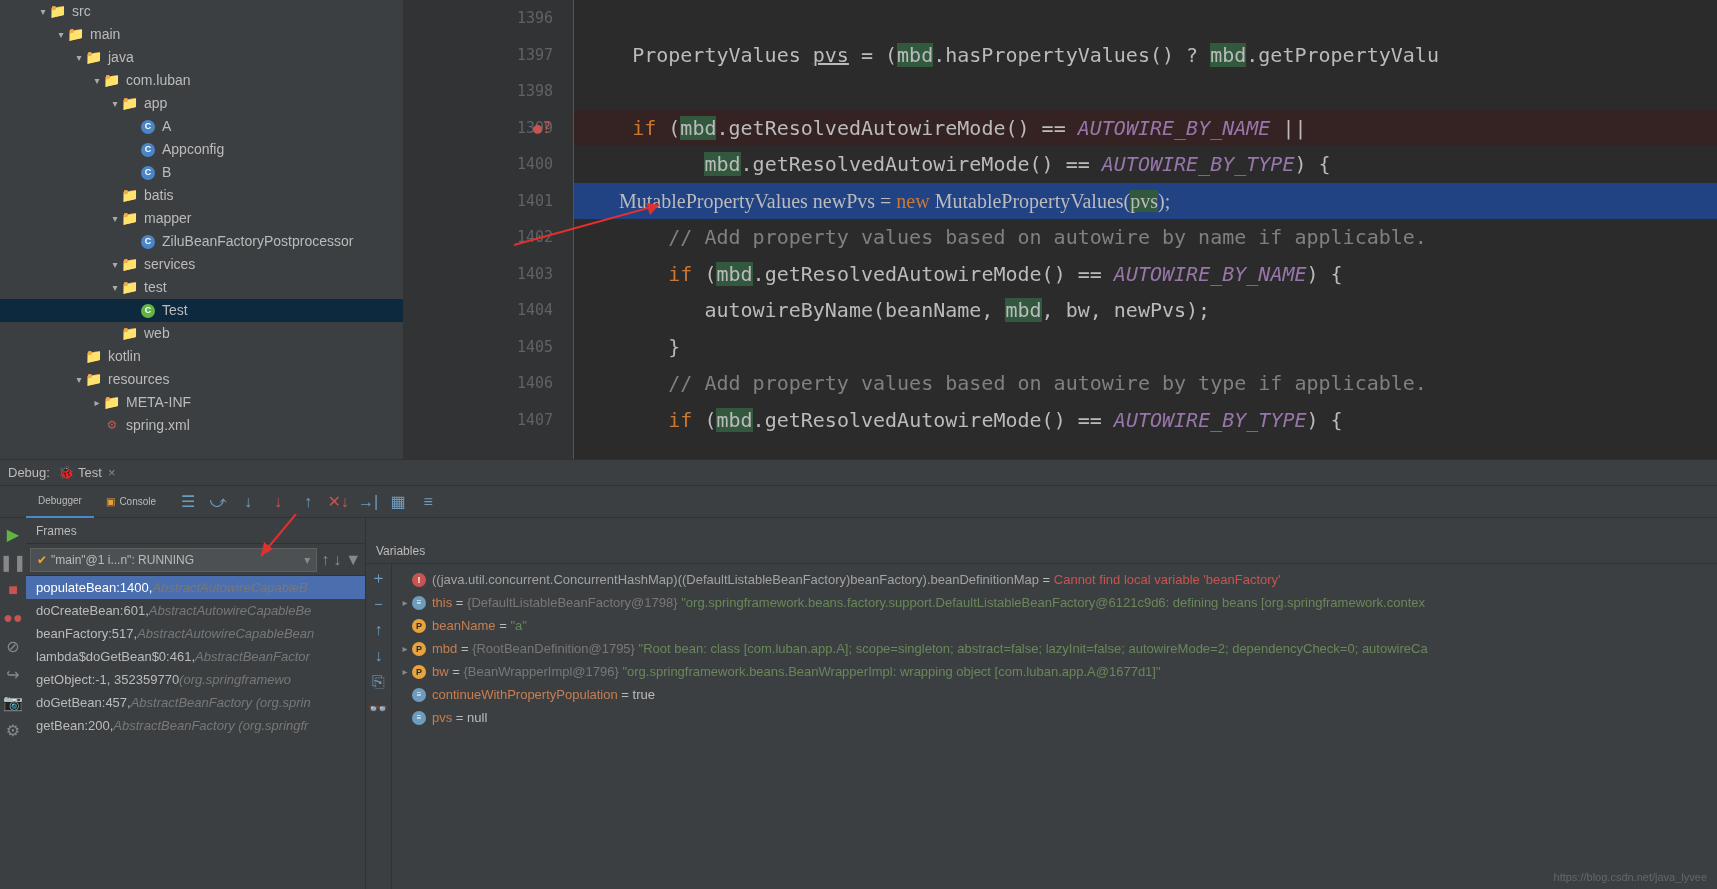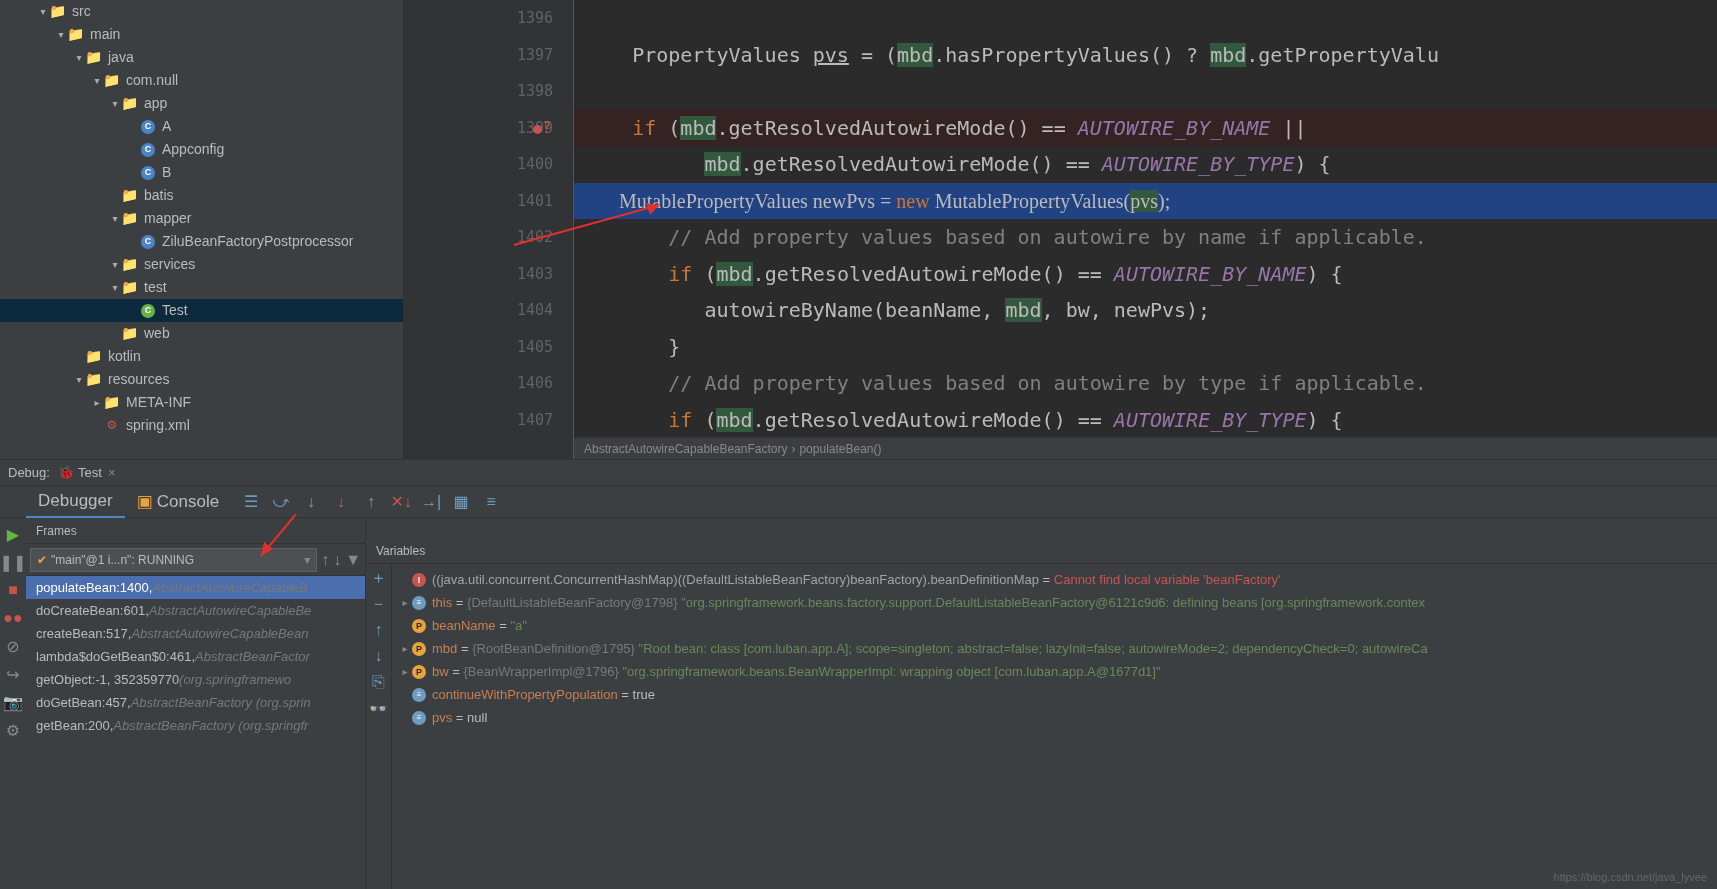--- a/index.html
+++ b/index.html
@@ -43,21 +43,21 @@
 .hi { background: #32593d; }
 .breadcrumb { position: absolute; bottom: 0; left: 170px; right: 0; height: 22px; background: #3c3f41; font-size: 12px; color: #888; padding-left: 10px; display: flex; align-items: center; border-top: 1px solid #323232; }
 .breadcrumb span { margin-right: 4px; }
 .debug-panel { height: 430px; background: #3c3f41; border-top: 1px solid #323232; display: flex; flex-direction: column; }
 .debug-header { height: 26px; display: flex; align-items: center; padding: 0 8px; font-size: 13px; border-bottom: 1px solid #323232; }
 .debug-header .close-x { margin-left: 6px; color: #888; cursor: pointer; }
 .debug-toolbar { height: 32px; display: flex; align-items: center; border-bottom: 1px solid #323232; }
 .debug-left-strip { width: 26px; background: #3c3f41; display: flex; flex-direction: column; align-items: center; gap: 12px; padding-top: 8px; }
 .debug-left-strip .icn { width: 16px; height: 16px; color: #888; cursor: pointer; display: flex; align-items: center; justify-content: center; }
 .debug-body { flex: 1; display: flex; }
-.debug-tabs { display: flex; align-items: center; font-size: 17px; }
+.debug-tabs { display: flex; align-items: center; font-size: 10px; }
 .debug-tab { padding: 0 12px; height: 32px; display: flex; align-items: center; cursor: pointer; }
 .debug-tab.active { border-bottom: 2px solid #4a88c7; }
 .debug-tb-icons { display: flex; gap: 14px; margin-left: 12px; align-items: center; }
 .tb-icn { width: 16px; height: 16px; color: #6e9cbe; cursor: pointer; display: inline-flex; align-items: center; justify-content: center; }
 .frames-panel { width: 340px; border-right: 1px solid #323232; display: flex; flex-direction: column; }
 .panel-title { height: 26px; font-size: 12px; padding: 0 10px; display: flex; align-items: center; border-bottom: 1px solid #323232; }
 .thread-selector { height: 32px; display: flex; align-items: center; padding: 0 4px; gap: 4px; border-bottom: 1px solid #323232; position: relative; }
 .thread-box { flex: 1; background: #4c5052; border: 1px solid #5e6060; height: 24px; display: flex; align-items: center; padding: 0 6px; font-size: 12px; }
 .thread-box .chk { color: #f0a732; margin-right: 4px; }
 .frames-list { flex: 1; overflow: hidden; font-size: 13px; }
@@ -98,21 +98,21 @@
           <span>main</span>
         </div>
         <div class="tree-row" style="padding-left: 72px;">
           <span class="tree-exp">▾</span>
           <span class="tree-icon folder-icon blue">📁</span>
           <span>java</span>
         </div>
         <div class="tree-row" style="padding-left: 90px;">
           <span class="tree-exp">▾</span>
           <span class="tree-icon folder-icon">📁</span>
-          <span>com.null</span>
+          <span>com.luban</span>
         </div>
         <div class="tree-row" style="padding-left: 108px;">
           <span class="tree-exp">▾</span>
           <span class="tree-icon folder-icon">📁</span>
           <span>app</span>
         </div>
         <div class="tree-row" style="padding-left: 126px;">
           <span class="tree-exp"></span>
           <span class="tree-icon">
             <span class="class-icon">C</span>
@@ -203,25 +203,20 @@
         <div class="gutter-row">1400</div>
         <div class="gutter-row">1401</div>
         <div class="gutter-row">1402</div>
         <div class="gutter-row">1403</div>
         <div class="gutter-row">1404</div>
         <div class="gutter-row">1405</div>
         <div class="gutter-row">1406</div>
         <div class="gutter-row">1407</div>
       </div>
     <div class="code" id="code"><div class="code-row"></div><div class="code-row">    PropertyValues <u>pvs</u> = (<span class="hi">mbd</span>.hasPropertyValues() ? <span class="hi">mbd</span>.getPropertyValu</div><div class="code-row"></div><div class="code-row bp-line">    <span class="kw">if</span> (<span class="hi">mbd</span>.getResolvedAutowireMode() == <span class="const">AUTOWIRE_BY_NAME</span> ||</div><div class="code-row">          <span class="hi">mbd</span>.getResolvedAutowireMode() == <span class="const">AUTOWIRE_BY_TYPE</span>) {</div><div class="code-row exec-line">       MutablePropertyValues newPvs = <span class="kw">new</span> MutablePropertyValues(<span class="hi">pvs</span>);</div><div class="code-row">       <span class="cmt">// Add property values based on autowire by name if applicable.</span></div><div class="code-row">       <span class="kw">if</span> (<span class="hi">mbd</span>.getResolvedAutowireMode() == <span class="const">AUTOWIRE_BY_NAME</span>) {</div><div class="code-row">          autowireByName(beanName, <span class="hi">mbd</span>, bw, newPvs);</div><div class="code-row">       }</div><div class="code-row">       <span class="cmt">// Add property values based on autowire by type if applicable.</span></div><div class="code-row">       <span class="kw">if</span> (<span class="hi">mbd</span>.getResolvedAutowireMode() == <span class="const">AUTOWIRE_BY_TYPE</span>) {</div></div>
-    <div class="breadcrumb">
-      <span>AbstractAutowireCapableBeanFactory</span>
-      <span>›</span>
-      <span>populateBean()</span>
-    </div>
     <svg class="arrow" style="left:-10px;top:195px" width="280" height="60">
       <line x1="120" y1="50" x2="265" y2="10" stroke="#e03030" stroke-width="2"></line>
       <polygon points="265,10 252,8 256,20" fill="#e03030"></polygon>
     </svg>
   </div>
 </div>
 
 <div class="debug-panel">
   <div class="debug-header">
     <span>Debug:</span>
@@ -282,21 +277,21 @@
       <div class="frames-list" id="frames">
           <div class="frame-row sel">
             <span>populateBean:1400, </span>
             <span class="cls">AbstractAutowireCapableB</span>
           </div>
           <div class="frame-row">
             <span>doCreateBean:601, </span>
             <span class="cls">AbstractAutowireCapableBe</span>
           </div>
           <div class="frame-row">
-            <span>createBean:517, </span>
+            <span>beanFactory:517, </span>
             <span class="cls">AbstractAutowireCapableBean</span>
           </div>
           <div class="frame-row">
             <span>lambda$doGetBean$0:461, </span>
             <span class="cls">AbstractBeanFactor</span>
           </div>
           <div class="frame-row">
             <span>getObject:-1, 352359770 </span>
             <span class="cls">(org.springframewo</span>
           </div>

